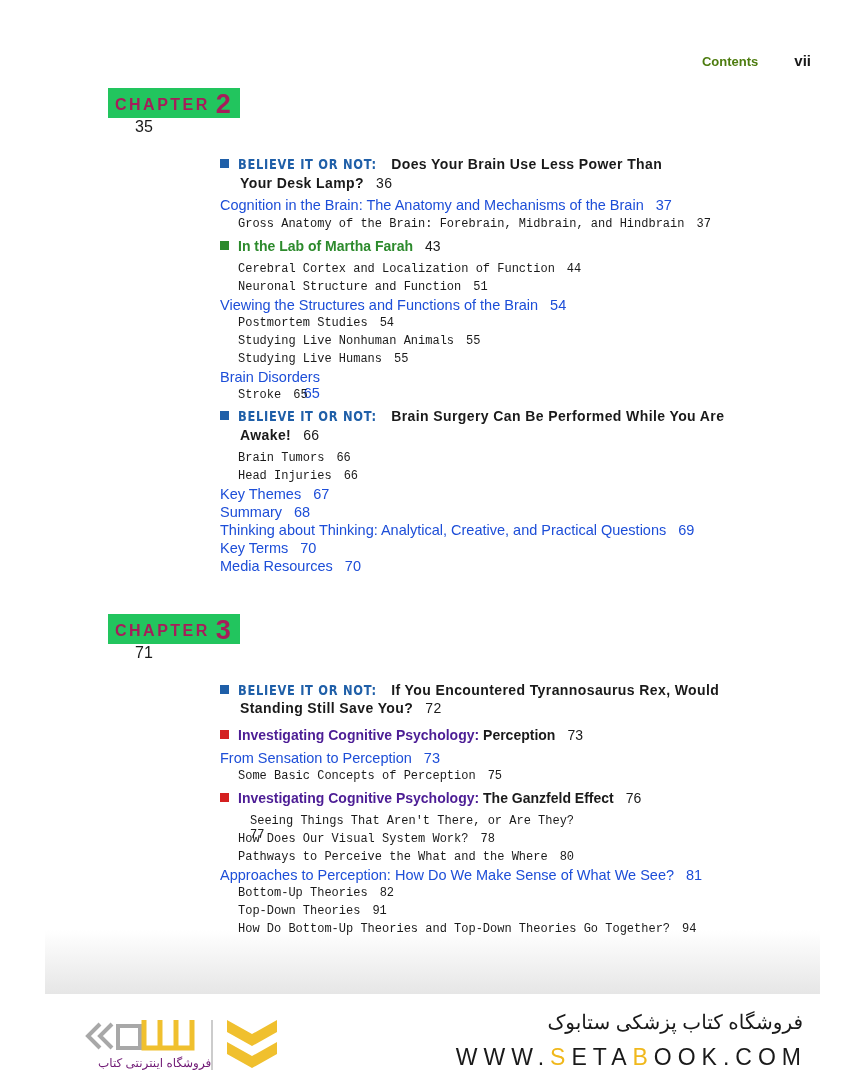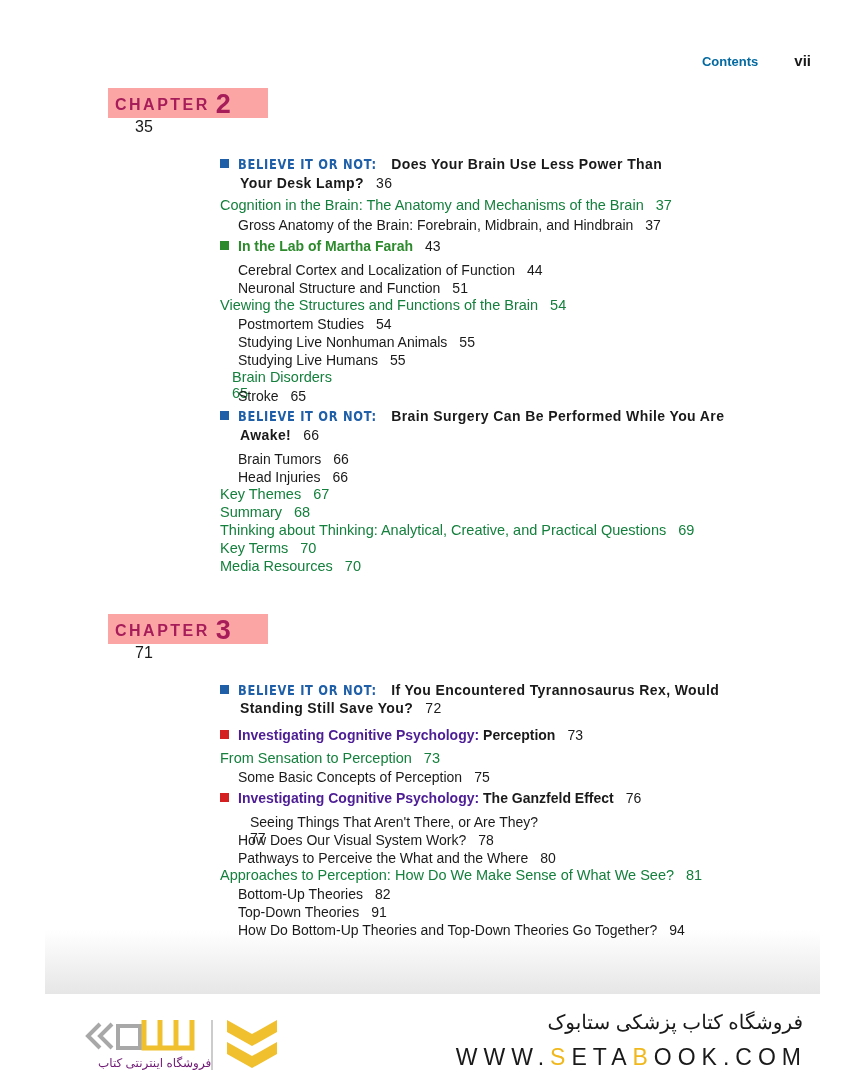--- a/index.html
+++ b/index.html
@@ -2,34 +2,34 @@
 <html><head>
 <meta charset="utf-8">
 <style>
   * { margin:0; padding:0; box-sizing:border-box; }
   html, body { width:865px; height:1080px; background:#ffffff; overflow:hidden; }
   body { font-family:"Liberation Sans", sans-serif; color:#1a1a1a; position:relative; }
   .page { position:absolute; left:45px; top:0; width:775px; height:994px; background:#ffffff; }
   .page-shade { position:absolute; left:45px; top:930px; width:775px; height:64px;
     background:linear-gradient(to bottom, #ffffff 0%, #e6e6e6 100%); }
   .running-head { position:absolute; top:52px; right:54px; display:flex; align-items:baseline; gap:36px; }
-  .rh-contents { color:#0369a1; font-weight:bold; font-size:13px; }
+  .rh-contents { color:#4d7c0f; font-weight:bold; font-size:13px; }
   .rh-page { color:#1a1a1a; font-weight:bold; font-size:15px; }
 
-  .ch-box { position:absolute; left:108px; background:#fca5a5; height:30px; width:160px;
+  .ch-box { position:absolute; left:108px; background:#22c55e; height:30px; width:132px;
     padding-left:7px; display:flex; align-items:flex-end; }
   .ch-word { color:#a61d5a; font-size:16px; letter-spacing:2.5px; font-weight:bold; margin-bottom:4px; }
   .ch-num { color:#a61d5a; font-size:27px; font-weight:bold; margin-left:6px; line-height:28px; }
   .ch-title { position:absolute; left:108px; display:flex; align-items:baseline; }
   .ch-title-text { color:#1f5fa8; font-weight:bold; font-size:27px; letter-spacing:-0.3px; }
   .ch-title-page { font-size:16px; color:#1a1a1a; margin-left:27px; }
 
   .entry { position:absolute; white-space:nowrap; display:flex; align-items:baseline; }
-  .l1 { left:220px; font-size:14.5px; color:#15803d; }
-  .l2 { left:238px; font-size:14px; color:#1a1a1a; }
+  .l1 { left:220px; font-size:14.5px; color:#1d4ed8;align-items:flex-end; }
+  .l2 { left:238px; font-size:12px; color:#1a1a1a;font-family:Liberation Mono, monospace; }
   .pg { margin-left:12px; }
   .feature { position:absolute; left:220px; font-size:14px; }
   .sq { display:inline-block; width:9px; height:9px; margin-right:9px; vertical-align:1px; }
   .sq.blue { background:#1f5fa8; }
   .sq.green { background:#2c8a2c; }
   .sq.red { background:#d42020; }
   .bion { color:#1f5fa8; font-weight:bold; font-family:"DejaVu Sans", sans-serif; font-size:13.5px;
     letter-spacing:0.8px; transform:scaleX(0.85); display:inline-block; transform-origin:left; margin-right:-14px; }
   .feat-text { font-weight:bold; letter-spacing:0.4px; }
   .feat-line2 { position:absolute; left:240px; font-size:14px; font-weight:bold; letter-spacing:0.4px; }

